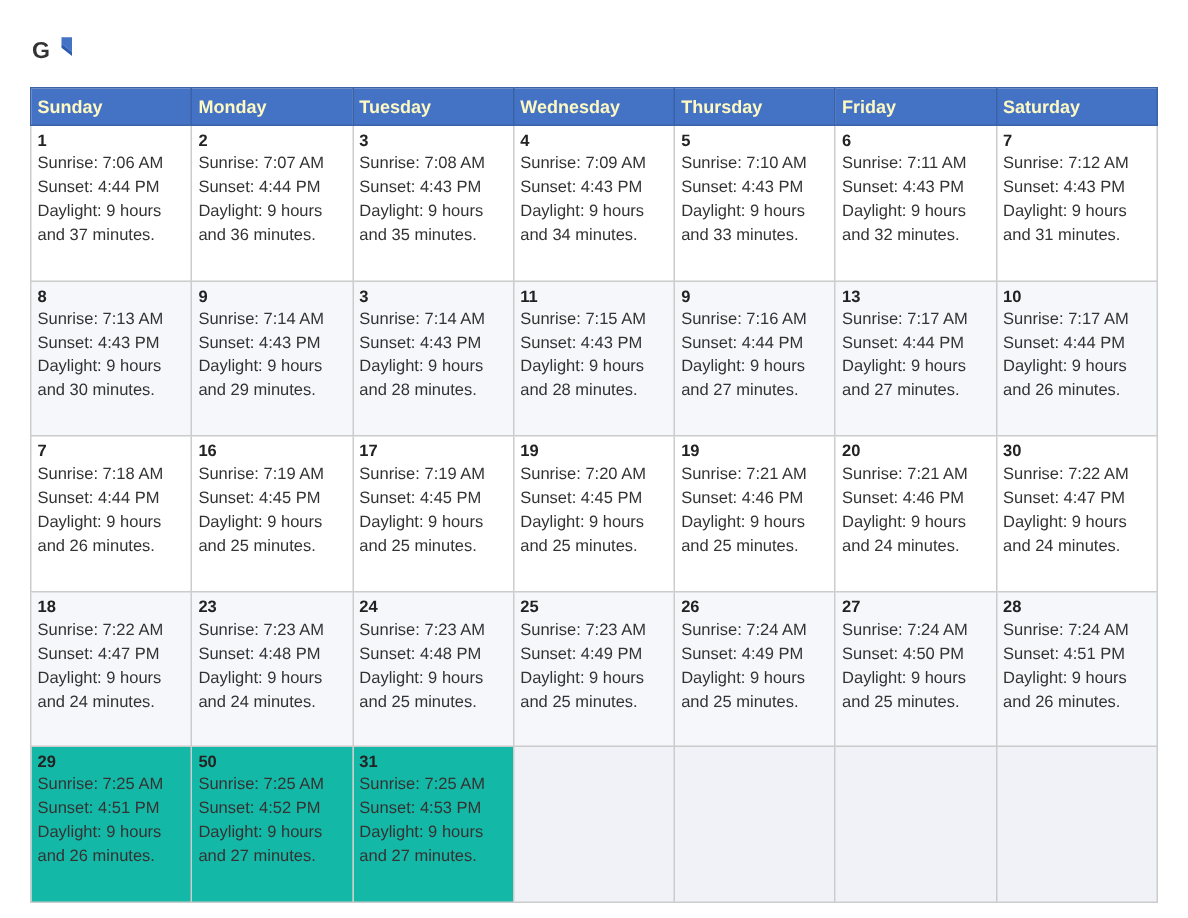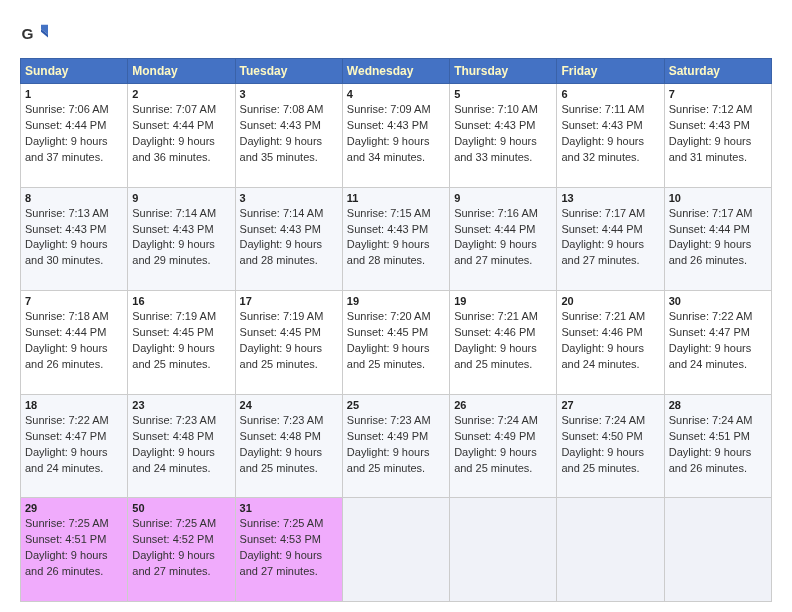--- a/index.html
+++ b/index.html
@@ -78,21 +78,21 @@
       border: 1px solid #ccc;
       font-size: 9.5px;
       color: #333;
       height: 82px;
       background: #fff;
     }
     .calendar tr:nth-child(even) td {
       background: #f5f7fb;
     }
     .calendar tr:last-child td {
-      background: #f0abfc;
+      background: #14b8a6;
     }
     .day-num {
       font-size: 11px;
       font-weight: bold;
       display: block;
       margin-bottom: 2px;
       color: #222;
     }
     .day-detail {
       line-height: 1.45;

